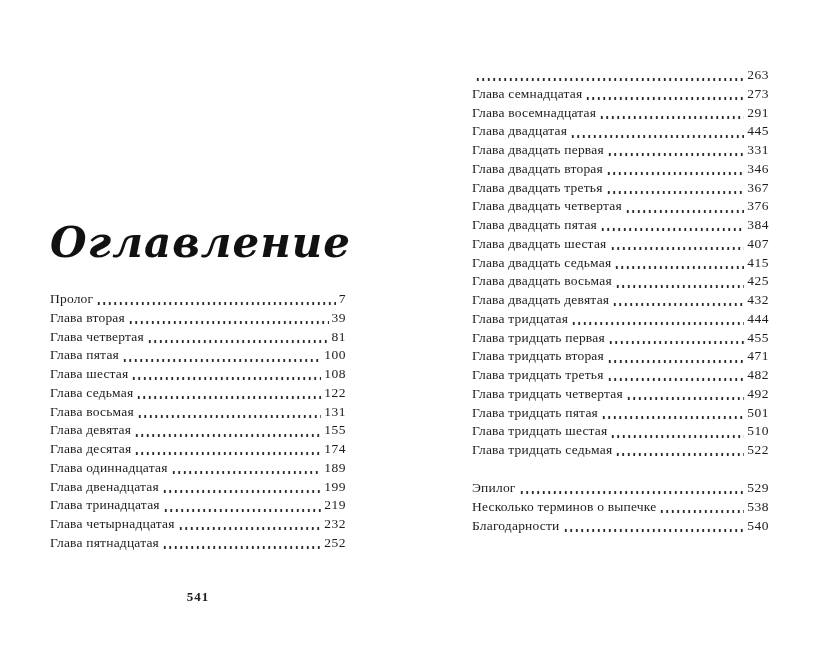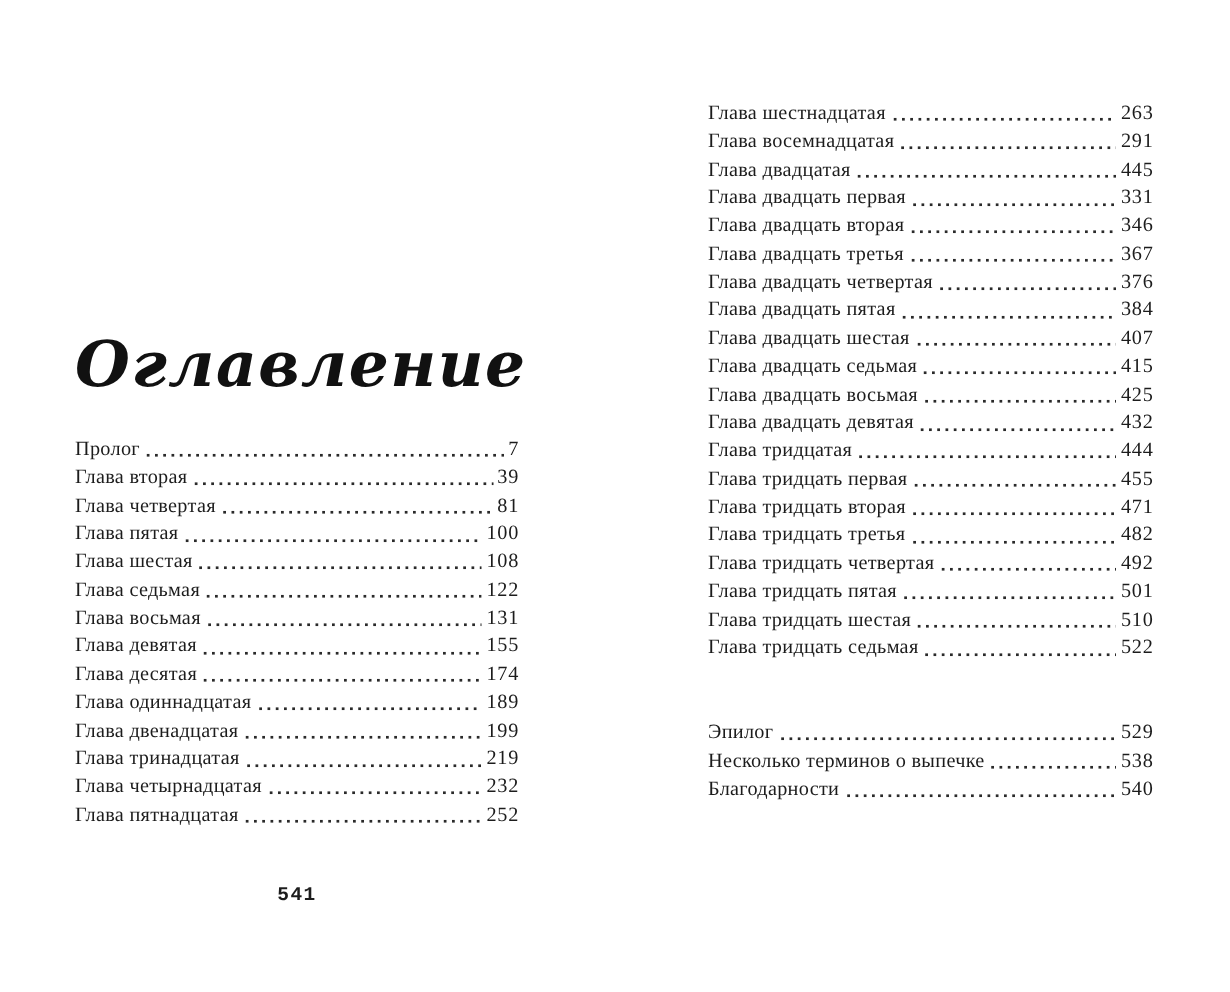--- a/index.html
+++ b/index.html
@@ -74,21 +74,20 @@
   .folio {
     position: absolute;
     top: 589px;
     left: 0;
     width: 100%;
     text-align: center;
     font-size: 13px;
     font-weight: bold;
     letter-spacing: 1px;
     color: #1c1c1c;
-    font-family: Liberation Mono, monospace;
   }
 </style>
 </head>
 <body>
 
 <div class="page-column page-left">
   <h1 class="toc-title">Оглавление</h1>
 
   <div class="toc-list list-left" id="left-list">
       <div class="toc-row">
@@ -162,23 +161,27 @@
         <span class="toc-page">252</span>
       </div>
     </div>
 
   <div class="folio">541</div>
 </div>
 
 <div class="page-column page-right">
   <div class="toc-list list-right-main" id="right-list">
       <div class="toc-row">
-        <span class="toc-label">Глава шестнадцатая</span>
         <span class="toc-dots"></span>
         <span class="toc-page">263</span>
+      </div>
+      <div class="toc-row">
+        <span class="toc-label">Глава семнадцатая</span>
+        <span class="toc-dots"></span>
+        <span class="toc-page">273</span>
       </div>
       <div class="toc-row">
         <span class="toc-label">Глава восемнадцатая</span>
         <span class="toc-dots"></span>
         <span class="toc-page">291</span>
       </div>
       <div class="toc-row">
         <span class="toc-label">Глава двадцатая</span>
         <span class="toc-dots"></span>
         <span class="toc-page">445</span>

